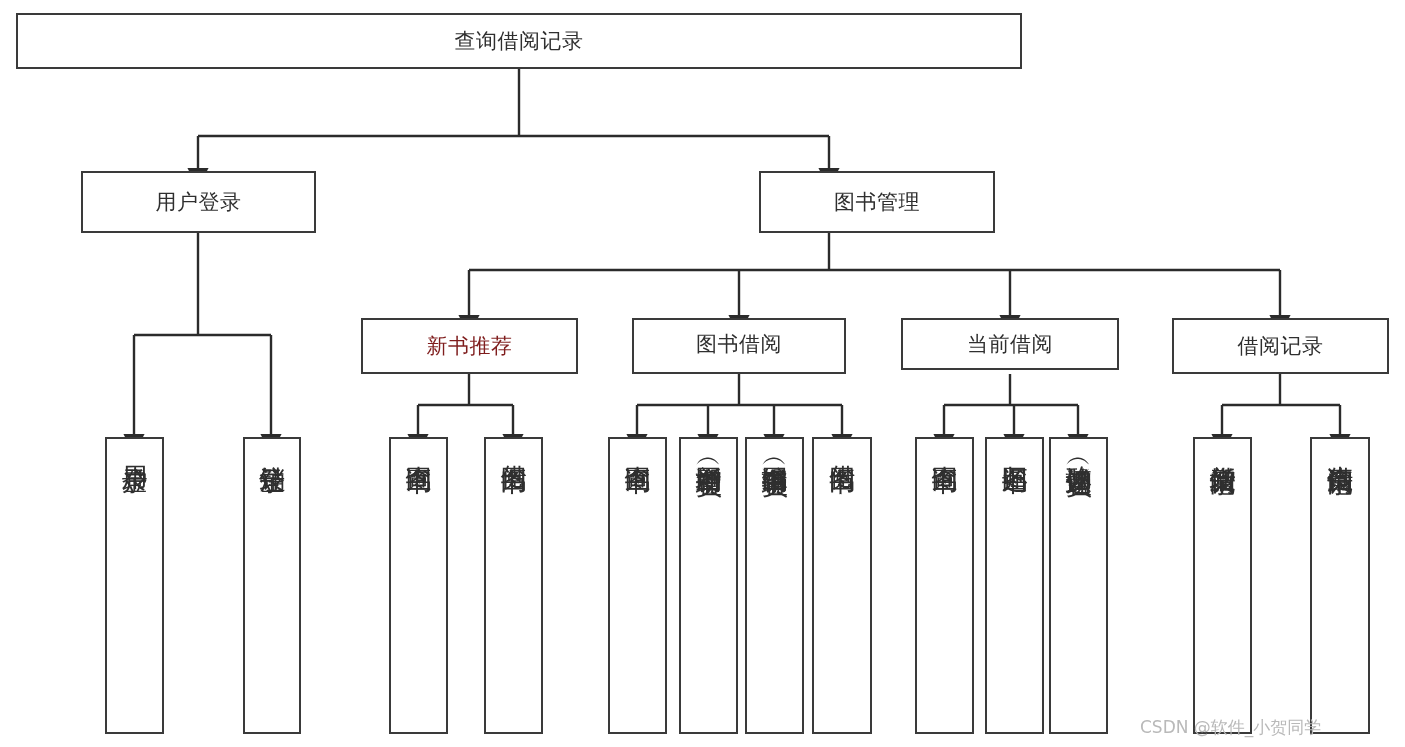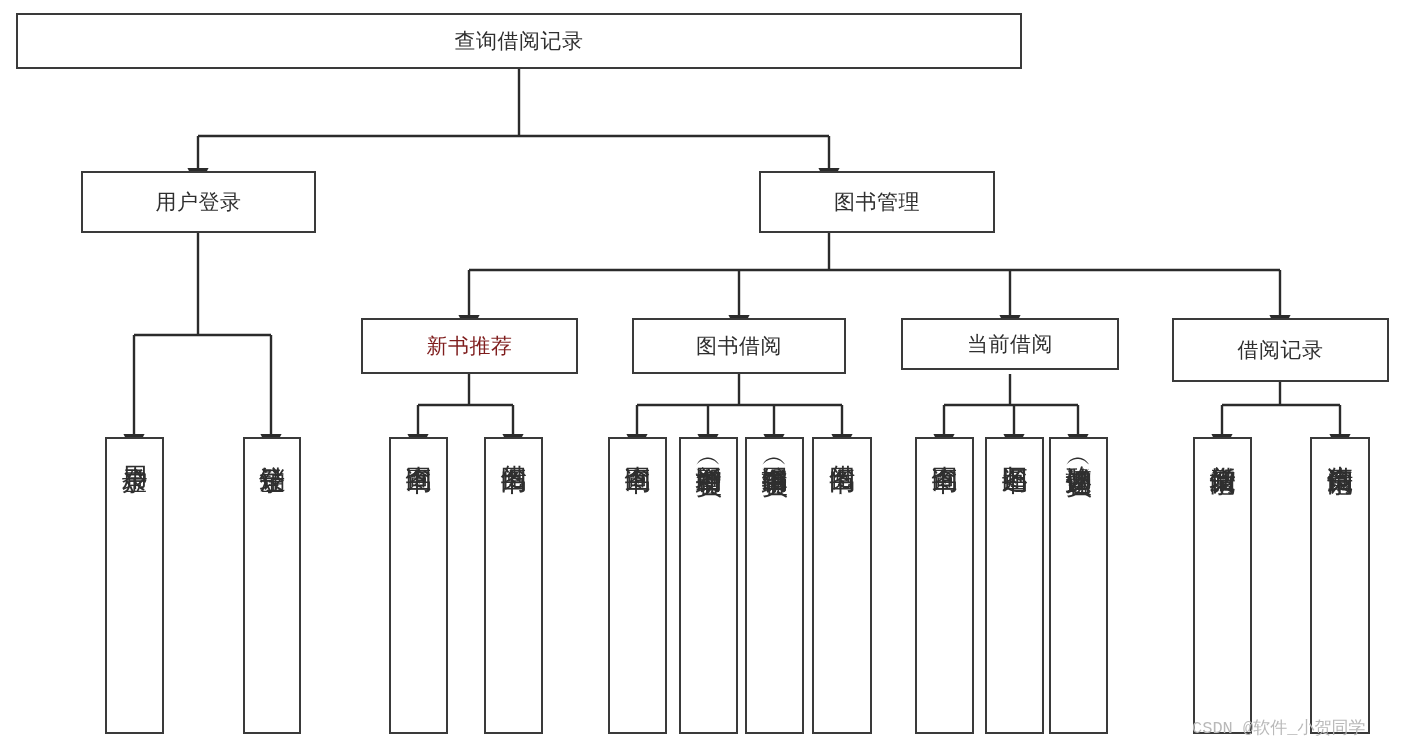--- a/index.html
+++ b/index.html
@@ -29,26 +29,25 @@
   .node.v{padding:6px 0;align-items:flex-start;}
   .node.v .lbl{
     writing-mode:vertical-rl;
     text-orientation:upright;
     font-size:26px;
     line-height:1.05;
     letter-spacing:1px;
   }
   #watermark{
     position:absolute;
-    left:1192px;top:716px;
+    left:1140px;top:716px;
     font-size:17px;
     color:#b9b9b9;
     white-space:nowrap;
     pointer-events:none;
-    font-family:Liberation Mono, monospace;
   }
 </style>
 </head>
 <body>
 
 <div id="stage">
   <svg id="wires" viewBox="0 0 1405 747">
       <defs>
         <marker id="arw" markerWidth="9" markerHeight="9" refX="1" refY="4.5" orient="auto" markerUnits="strokeWidth">
           <path d="M0,0 L8.5,4.5 L0,9 Z" fill="#2b2b2b"></path>
@@ -95,26 +94,26 @@
       <div class="node h" style="left: 81px; top: 171px; width: 235px; height: 62px; border-color: rgb(58, 58, 58); background: rgb(255, 255, 255);">
         <span class="lbl" style="color: rgb(47, 47, 47);">用户登录</span>
       </div>
       <div class="node h" style="left: 711px; top: 171px; width: 236px; height: 62px; border-color: rgb(58, 58, 58); background: rgb(255, 255, 255); margin-left: 48px;">
         <span class="lbl" style="color: rgb(47, 47, 47);">图书管理</span>
       </div>
       <div class="node h" style="left: 361px; top: 318px; width: 217px; height: 56px; border-color: rgb(58, 58, 58); background: rgb(255, 255, 255);">
         <span class="lbl" style="color: #7f1d1d;">新书推荐</span>
       </div>
       <div class="node h" style="left: 632px; top: 318px; width: 214px; height: 56px; border-color: rgb(58, 58, 58); background: rgb(255, 255, 255);">
-        <span class="lbl" style="color: rgb(47, 47, 47);">图书借阅</span>
+        <span class="lbl" style="color: rgb(47, 47, 47); font-family: Liberation Mono, monospace;">图书借阅</span>
       </div>
       <div class="node h" style="left: 901px; top: 318px; width: 218px; height: 52px; border-color: rgb(58, 58, 58); background: rgb(255, 255, 255);">
         <span class="lbl" style="color: rgb(47, 47, 47);">当前借阅</span>
       </div>
-      <div class="node h" style="left: 1172px; top: 318px; width: 217px; height: 64px; border-color: rgb(58, 58, 58); background: rgb(255, 255, 255); align-items: center;">
+      <div class="node h" style="left: 1172px; top: 318px; width: 217px; height: 56px; border-color: rgb(58, 58, 58); background: rgb(255, 255, 255); align-items: center;">
         <span class="lbl" style="color: rgb(47, 47, 47);">借阅记录</span>
       </div>
       <div class="node v" style="left: 105px; top: 437px; width: 59px; height: 297px; border-color: rgb(58, 58, 58); background: rgb(255, 255, 255);">
         <span class="lbl" style="color: rgb(47, 47, 47);">用户登录</span>
       </div>
       <div class="node v" style="left: 243px; top: 437px; width: 58px; height: 297px; border-color: rgb(58, 58, 58); background: rgb(255, 255, 255);">
         <span class="lbl" style="color: rgb(47, 47, 47);">注销登录</span>
       </div>
       <div class="node v" style="left: 389px; top: 437px; width: 59px; height: 297px; border-color: rgb(58, 58, 58); background: rgb(255, 255, 255);">
         <span class="lbl" style="color: rgb(47, 47, 47);">查询图书</span>

